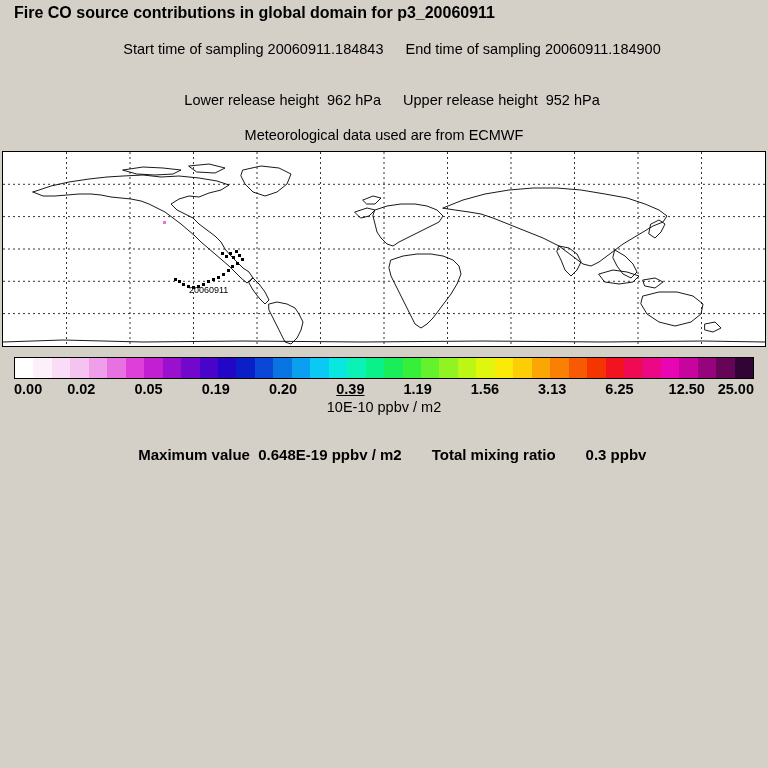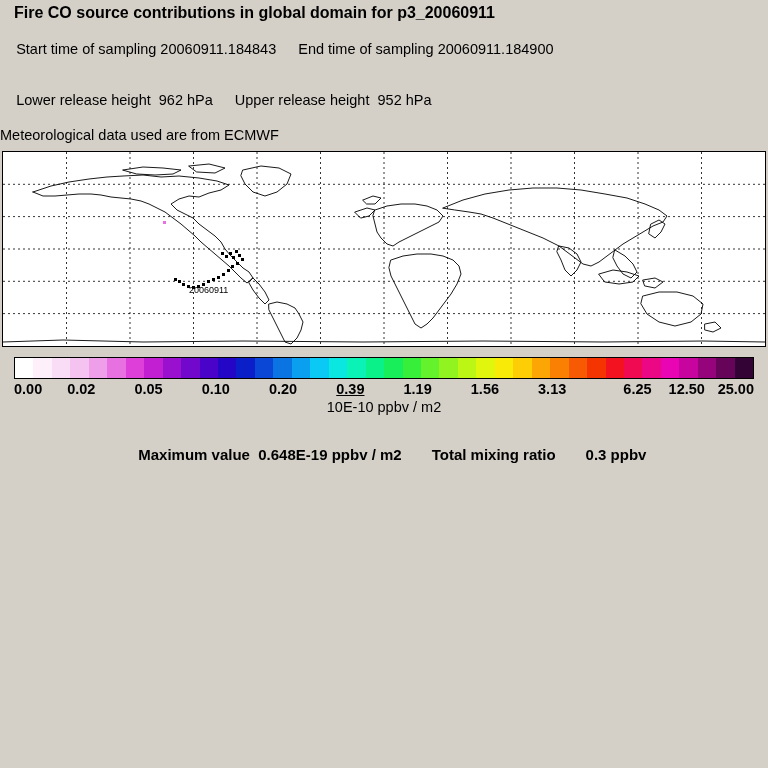--- a/index.html
+++ b/index.html
@@ -21,21 +21,21 @@
   }
   .title {
     font-size: 16px;
     font-weight: bold;
     text-align: left;
     padding-left: 14px;
     padding-top: 4px;
     letter-spacing: 0px;
   }
   .subline {
-    text-align: left;
+    text-align: center;
     font-size: 14.5px;
     margin-top: 3px;
     white-space: pre;
   }
   .subline .gap {
     display: inline-block;
     width: 22px;
   }
   .map-wrap {
     position: relative;
@@ -243,27 +243,27 @@
         <div class="swatch" style="background: rgb(233, 4, 180);"></div>
         <div class="swatch" style="background: rgb(200, 4, 159);"></div>
         <div class="swatch" style="background: rgb(150, 4, 124);"></div>
         <div class="swatch" style="background: rgb(101, 4, 89);"></div>
         <div class="swatch" style="background: rgb(51, 3, 54);"></div>
       </div>
     <div class="cb-labels" id="cb-labels">
         <span class="cb-label" style="left: 0%; transform: translateX(0px);">0.00</span>
         <span class="cb-label" style="left: 9.09091%;">0.02</span>
         <span class="cb-label" style="left: 18.1818%;">0.05</span>
-        <span class="cb-label" style="left: 27.2727%;">0.10</span>
+        <span class="cb-label" style="left: 27.2727%;">0.19</span>
         <span class="cb-label" style="left: 36.3636%;">0.20</span>
         <span class="cb-label" style="left: 45.4545%; text-decoration: underline;">0.39</span>
         <span class="cb-label" style="left: 54.5455%;">1.19</span>
         <span class="cb-label" style="left: 63.6364%;">1.56</span>
         <span class="cb-label" style="left: 72.7273%; text-align: right;">3.13</span>
-        <span class="cb-label" style="left: 81.8182%; margin-left: 18px;">6.25</span>
+        <span class="cb-label" style="left: 81.8182%;">6.25</span>
         <span class="cb-label" style="left: 90.9091%;">12.50</span>
         <span class="cb-label" style="left: 100%; transform: translateX(-100%);">25.00</span>
       </div>
     <div class="cb-unit">10E-10 ppbv / m2</div>
   </div>
 
   <div class="footer">
     <span>Maximum value  0.648E-19 ppbv / m2</span><span class="gap"></span><span>Total mixing ratio</span><span class="gap"></span><span>0.3 ppbv</span>
   </div>
 

